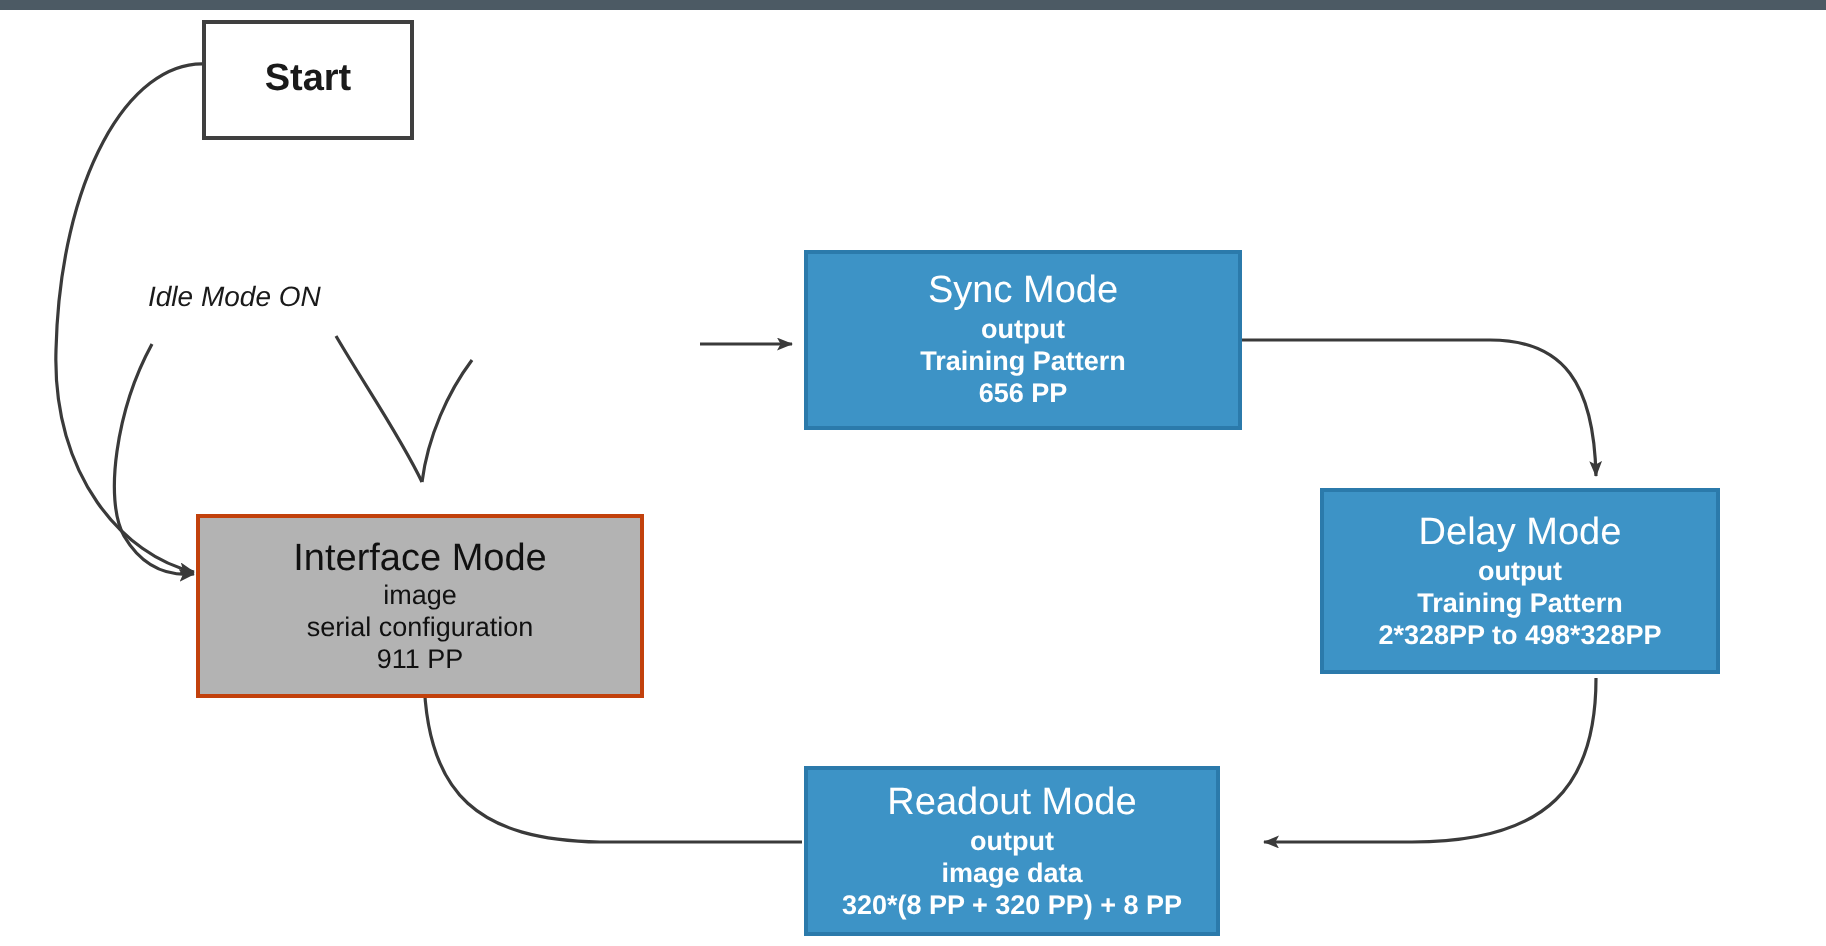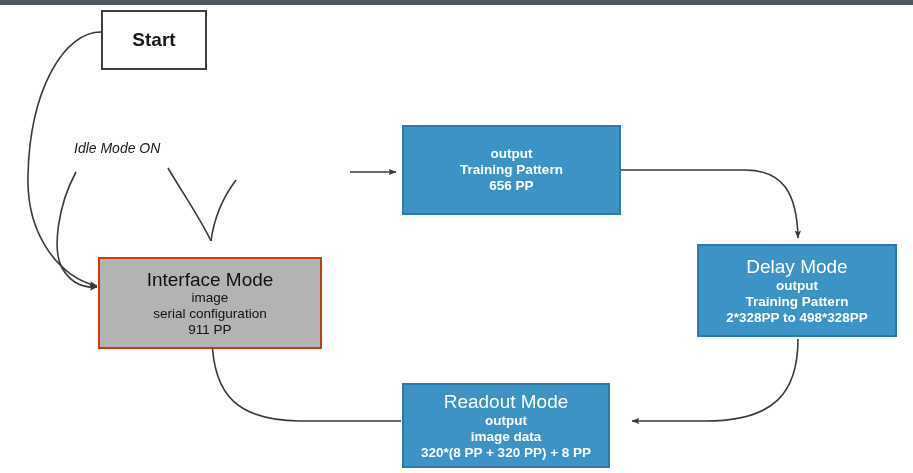--- a/index.html
+++ b/index.html
@@ -129,26 +129,27 @@
   </div>
 
   <div class="node node-gray" style="left:98px; top:241px; width:224px; height:92px;">
     <div class="title">Interface Mode</div>
     <div class="sub">image</div>
     <div class="sub">serial configuration</div>
     <div class="sub">911 PP</div>
   </div>
 
   <div class="node node-blue" style="left:402px; top:125px; width:219px; height:90px;">
+    <div class="title">Sync Mode</div>
     <div class="sub">output</div>
     <div class="sub">Training Pattern</div>
     <div class="sub">656 PP</div>
   </div>
 
-  <div class="node node-blue" style="left:697px; top:244px; width:200px; height:93px;">
+  <div class="node node-blue" style="left:660px; top:244px; width:200px; height:93px;">
     <div class="title">Delay Mode</div>
     <div class="sub">output</div>
     <div class="sub">Training Pattern</div>
     <div class="sub">2*328PP to 498*328PP</div>
   </div>
 
   <div class="node node-blue" style="left:402px; top:383px; width:208px; height:85px;">
     <div class="title">Readout Mode</div>
     <div class="sub">output</div>
     <div class="sub">image data</div>

